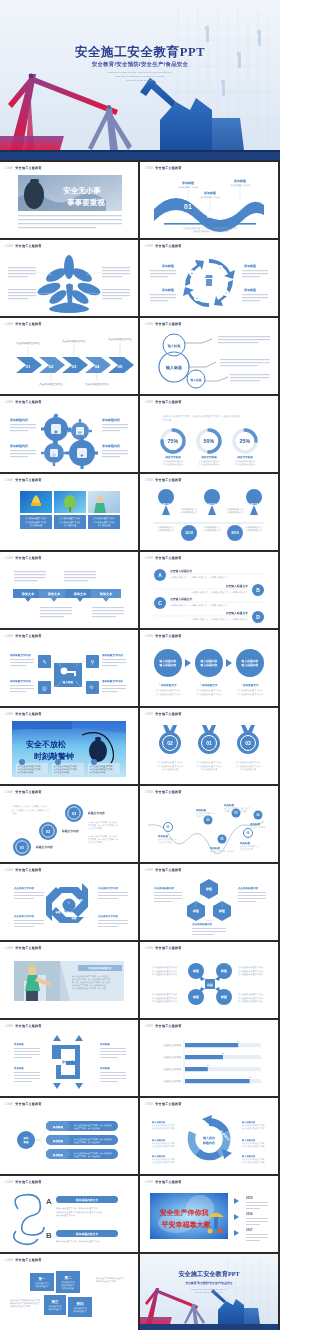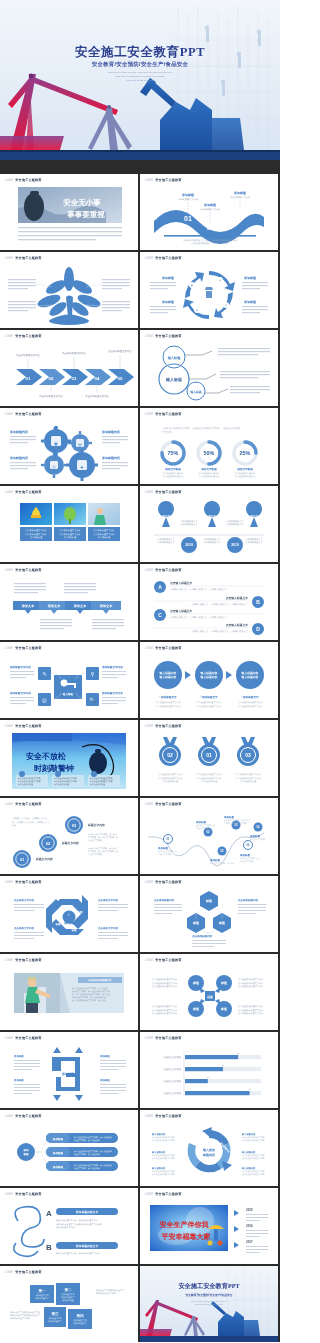--- a/index.html
+++ b/index.html
@@ -12,21 +12,21 @@
   .cover .skyline{position:absolute;inset:0;}
   .cover-title{position:absolute;left:0;right:0;top:44px;text-align:center;
         font-family:"Liberation Serif",serif;font-weight:bold;font-size:12.5px;color:#2b3f8f;
         letter-spacing:.6px;text-shadow:0 1px 0 rgba(255,255,255,.6);}
   .cover-sub{position:absolute;left:0;right:0;top:61px;text-align:center;font-size:5.4px;
         color:#3a4fa0;font-weight:bold;letter-spacing:.3px;}
   .cover-en{position:absolute;left:0;right:0;top:71px;text-align:center;font-size:2.5px;
         color:#8a9ac4;line-height:1.6;}
 
   
-  .grid{display:flex;flex-wrap:wrap;gap:2px;padding:14px 0 0 0;background:#2b2b2b;}
+  .grid{display:flex;flex-wrap:wrap;gap:2px;padding:2px 0 0 0;background:#2b2b2b;}
   .slide{width:138px;height:76px;background:#ffffff;position:relative;overflow:hidden;}
   .slide-head{position:absolute;left:5px;top:4px;display:flex;align-items:center;gap:2px;}
   .logo-badge{font-size:2.6px;color:#9aa4b5;letter-spacing:.2px;}
   .head-txt{font-size:3.1px;color:#3b4a60;font-weight:bold;letter-spacing:.2px;}
   .body{position:absolute;left:0;right:0;top:11px;bottom:3px;}
 
   svg{display:block;}
   .num{font-family:"Liberation Sans",sans-serif;font-weight:bold;fill:#ffffff;}
 </style>
 </head>

